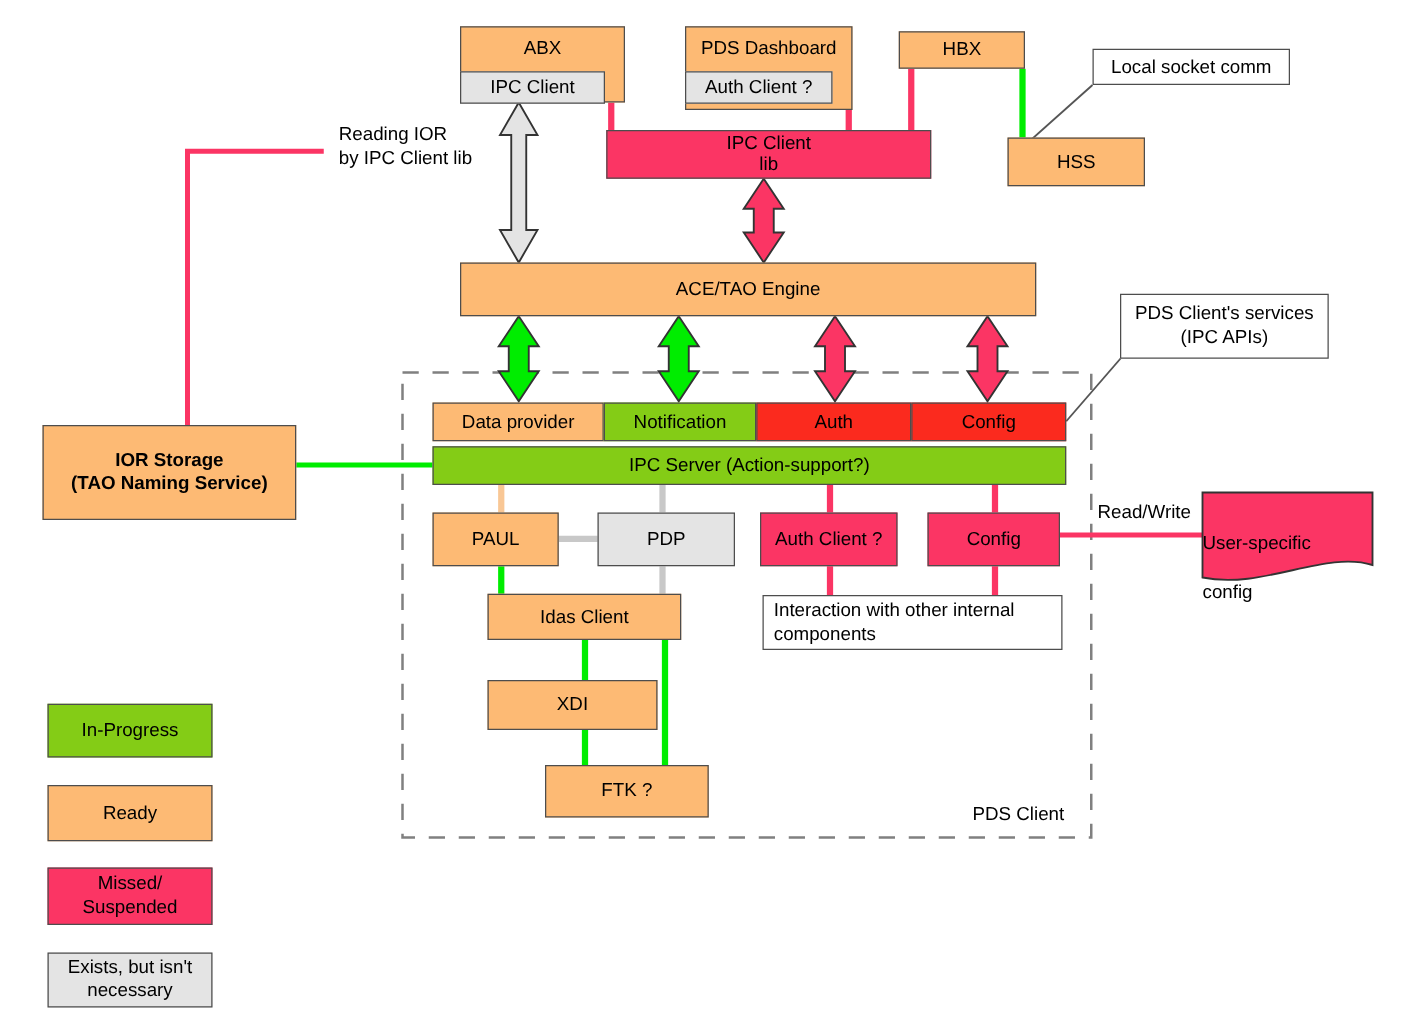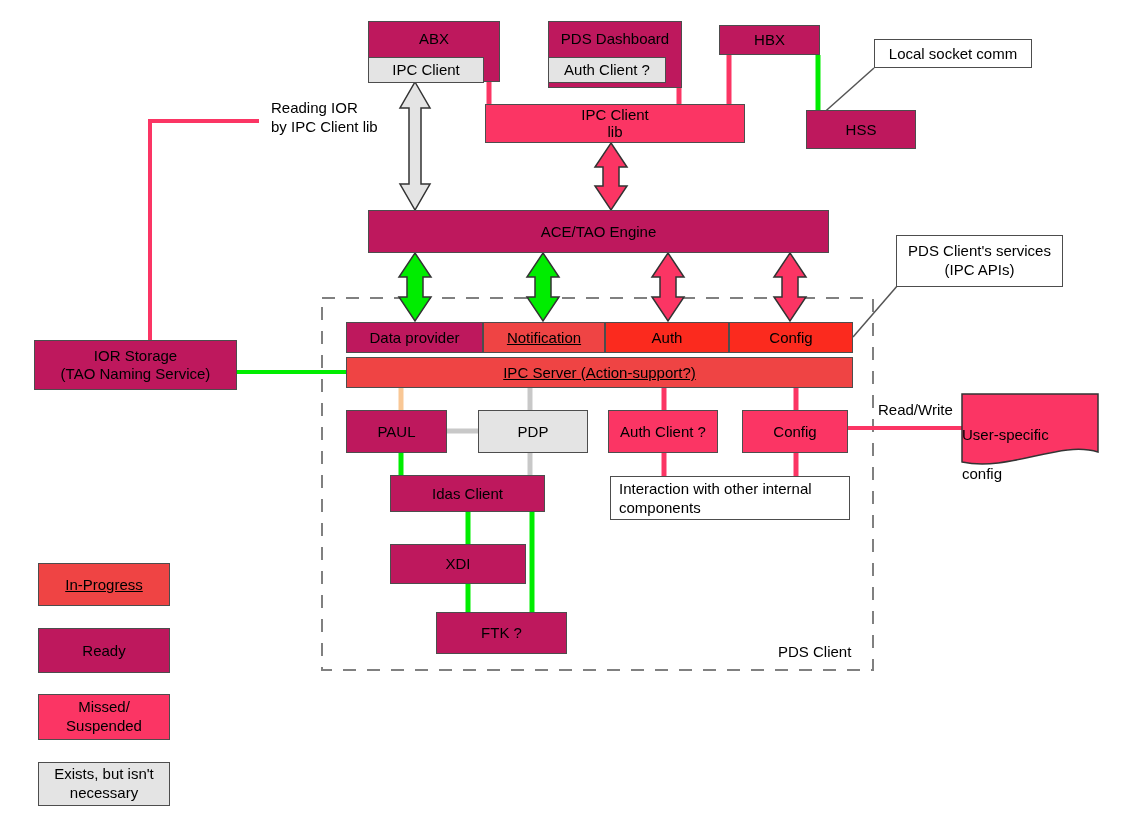--- a/index.html
+++ b/index.html
@@ -1,24 +1,24 @@
 <!DOCTYPE html>
 <html><head>
 <meta charset="utf-8">
 <style>
   html,body{margin:0;padding:0;background:#ffffff;}
   body{font-family:"Liberation Sans","DejaVu Sans",sans-serif;}
   #stage{position:relative;width:1128px;height:819px;overflow:hidden;background:#fff;}
   .box{position:absolute;box-sizing:border-box;border:1.5px solid #4d4d4d;
        display:flex;align-items:center;justify-content:center;text-align:center;
        font-size:15px;color:#000;line-height:1.15;}
-  .green{background:#be185d;}
+  .green{background:#fdba74;}
   .pink{background:#fb3564;}
   .red{background:#fb2a1e;}
-  .orange{background:#ef4444;text-decoration:underline;}
+  .orange{background:#84cc16;}
   .grey{background:#e4e4e4;}
   .white{background:#ffffff;}
   .plain{position:absolute;font-size:15px;color:#000;line-height:1.25;white-space:pre-line;}
   svg.overlay{position:absolute;left:0;top:0;width:1128px;height:819px;pointer-events:none;}
 </style>
 </head>
 <body>
 
 <div id="stage">
 
@@ -139,21 +139,21 @@
     <span>Auth</span>
   </div>
   <div class="box red" style="left:729px;top:322px;width:124px;height:31px;">
     <span>Config</span>
   </div>
 
   <div class="box orange" style="left:346px;top:357px;width:507px;height:31px;">
     <span>IPC Server (Action-support?)</span>
   </div>
 
-  <div class="box green" style="left:34px;top:340px;width:203px;height:50px;flex-direction:column;line-height:1.2;">
+  <div class="box green" style="left:34px;top:340px;width:203px;height:76px;flex-direction:column;line-height:1.2;font-weight:bold;">
     <span>IOR Storage</span>
     <span>(TAO Naming Service)</span>
   </div>
 
   <div class="box green" style="left:346px;top:410px;width:101px;height:43px;">
     <span>PAUL</span>
   </div>
   <div class="box grey" style="left:478px;top:410px;width:110px;height:43px;">
     <span>PDP</span>
   </div>

